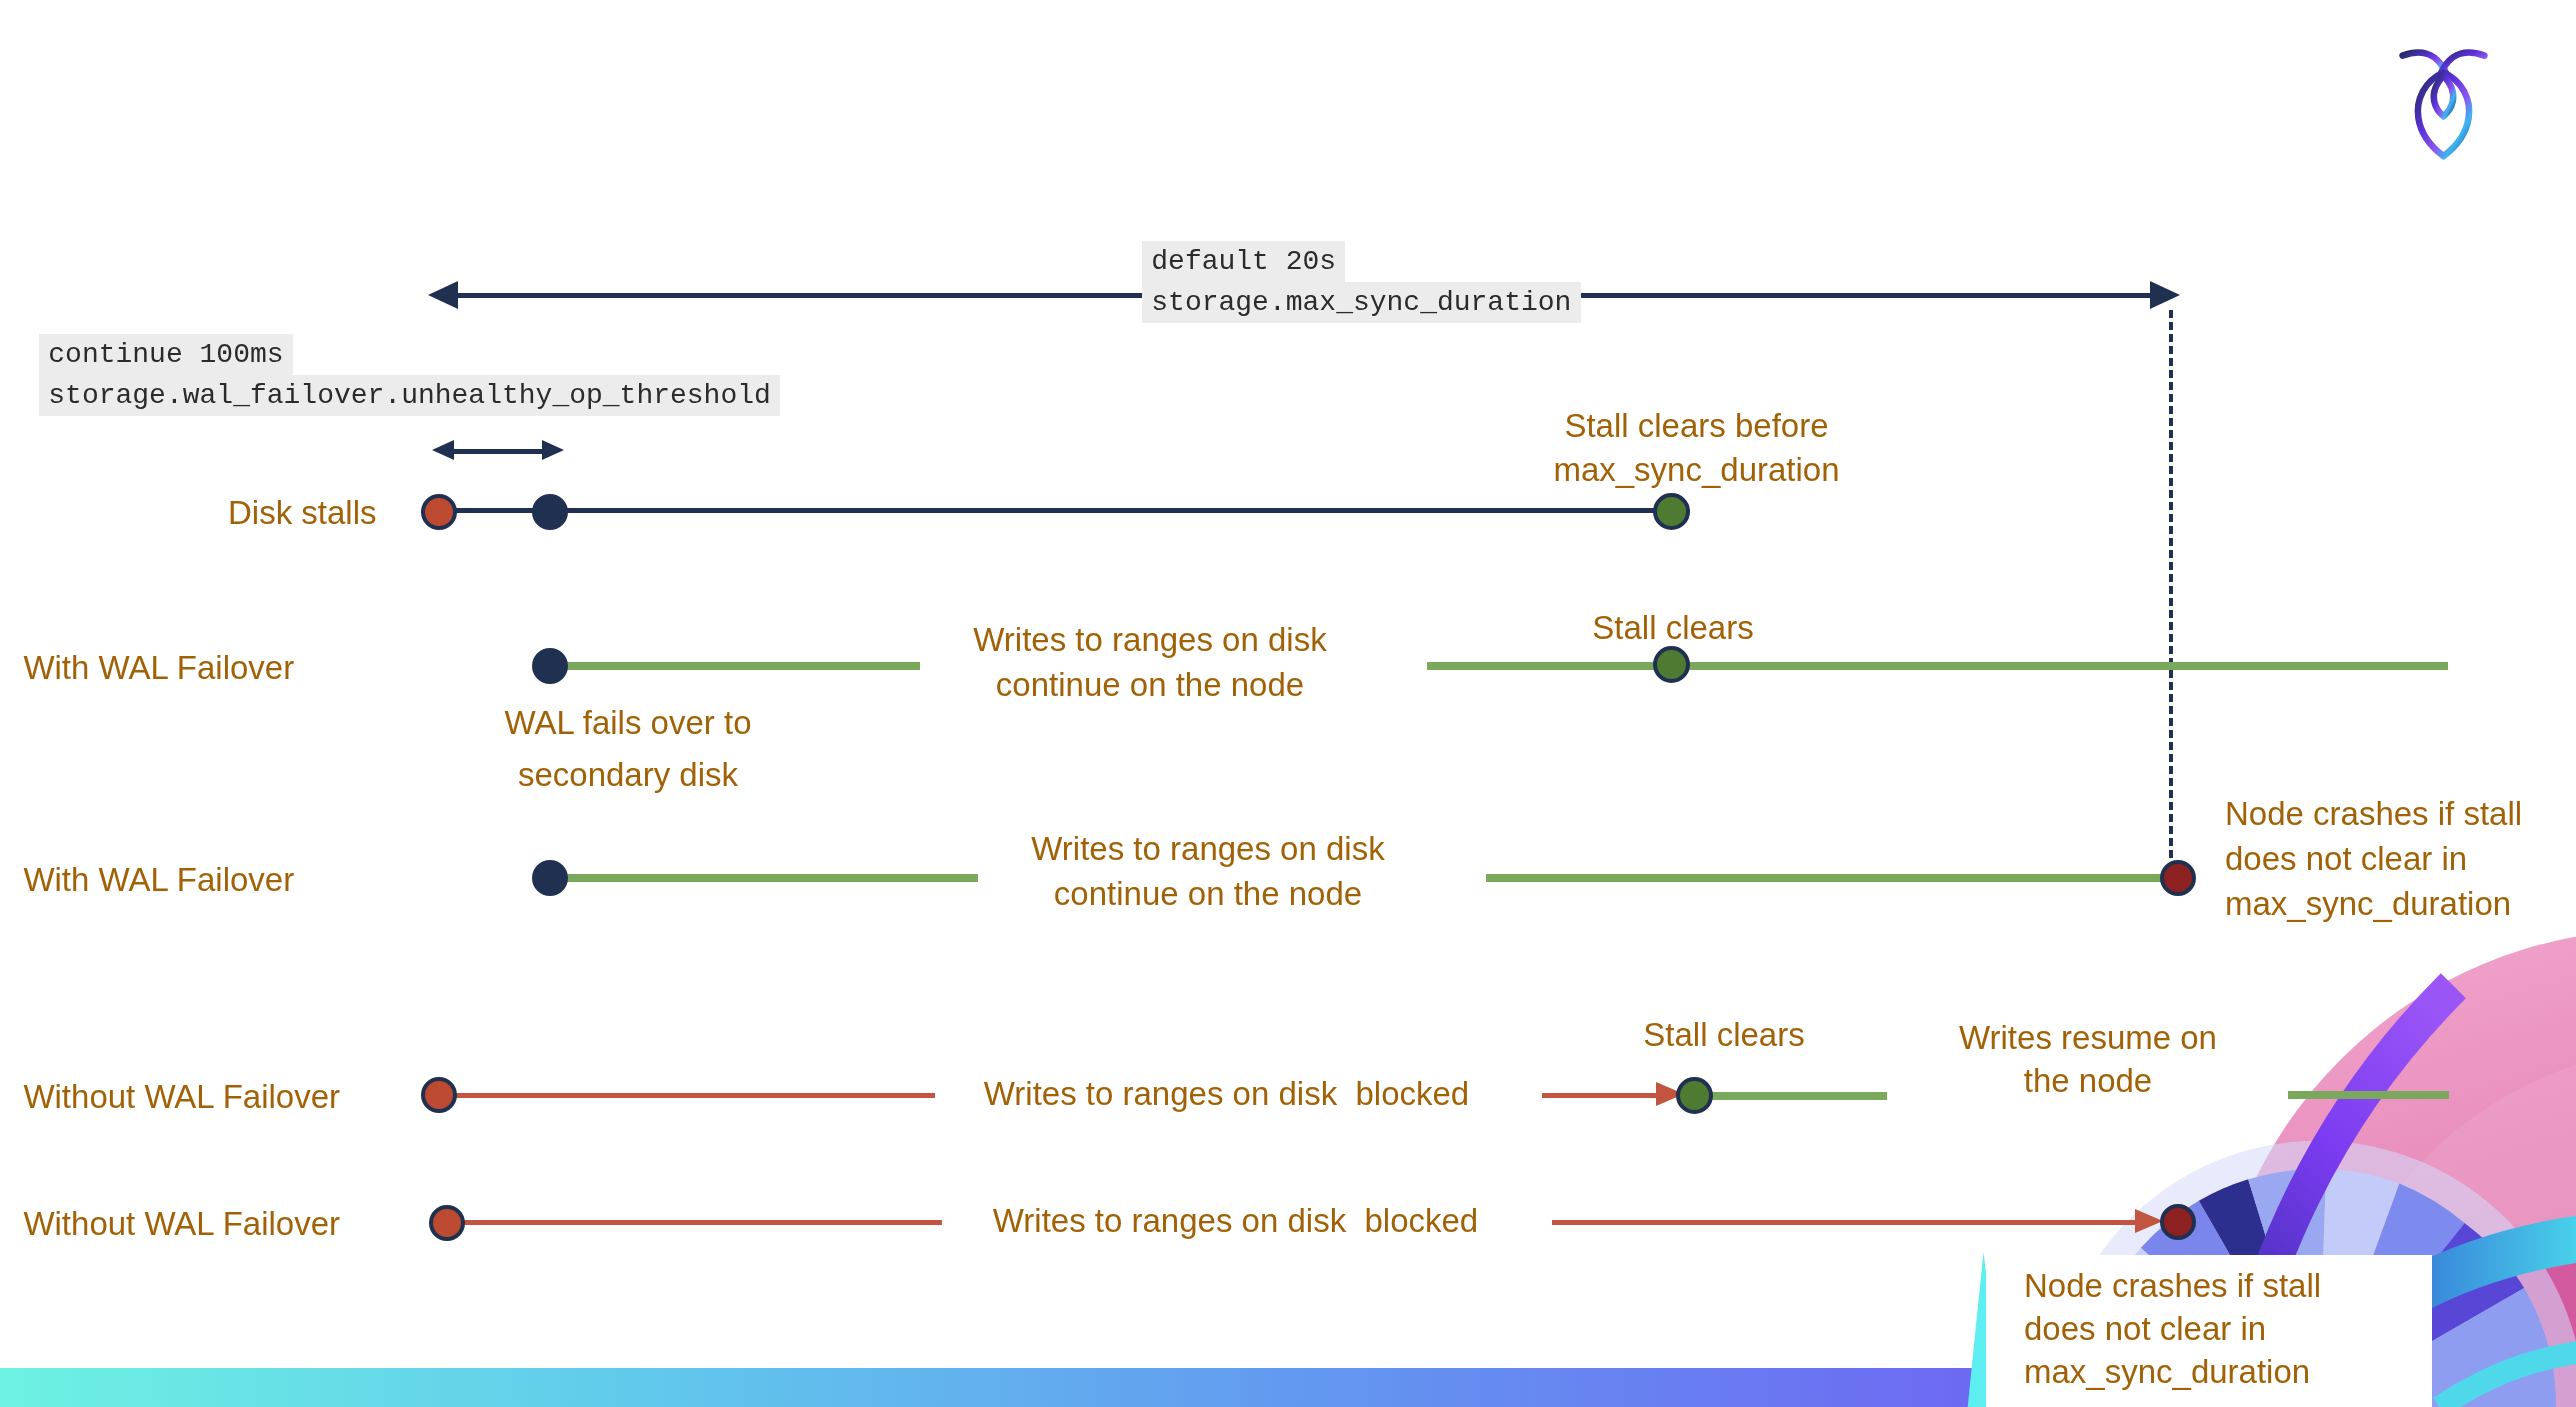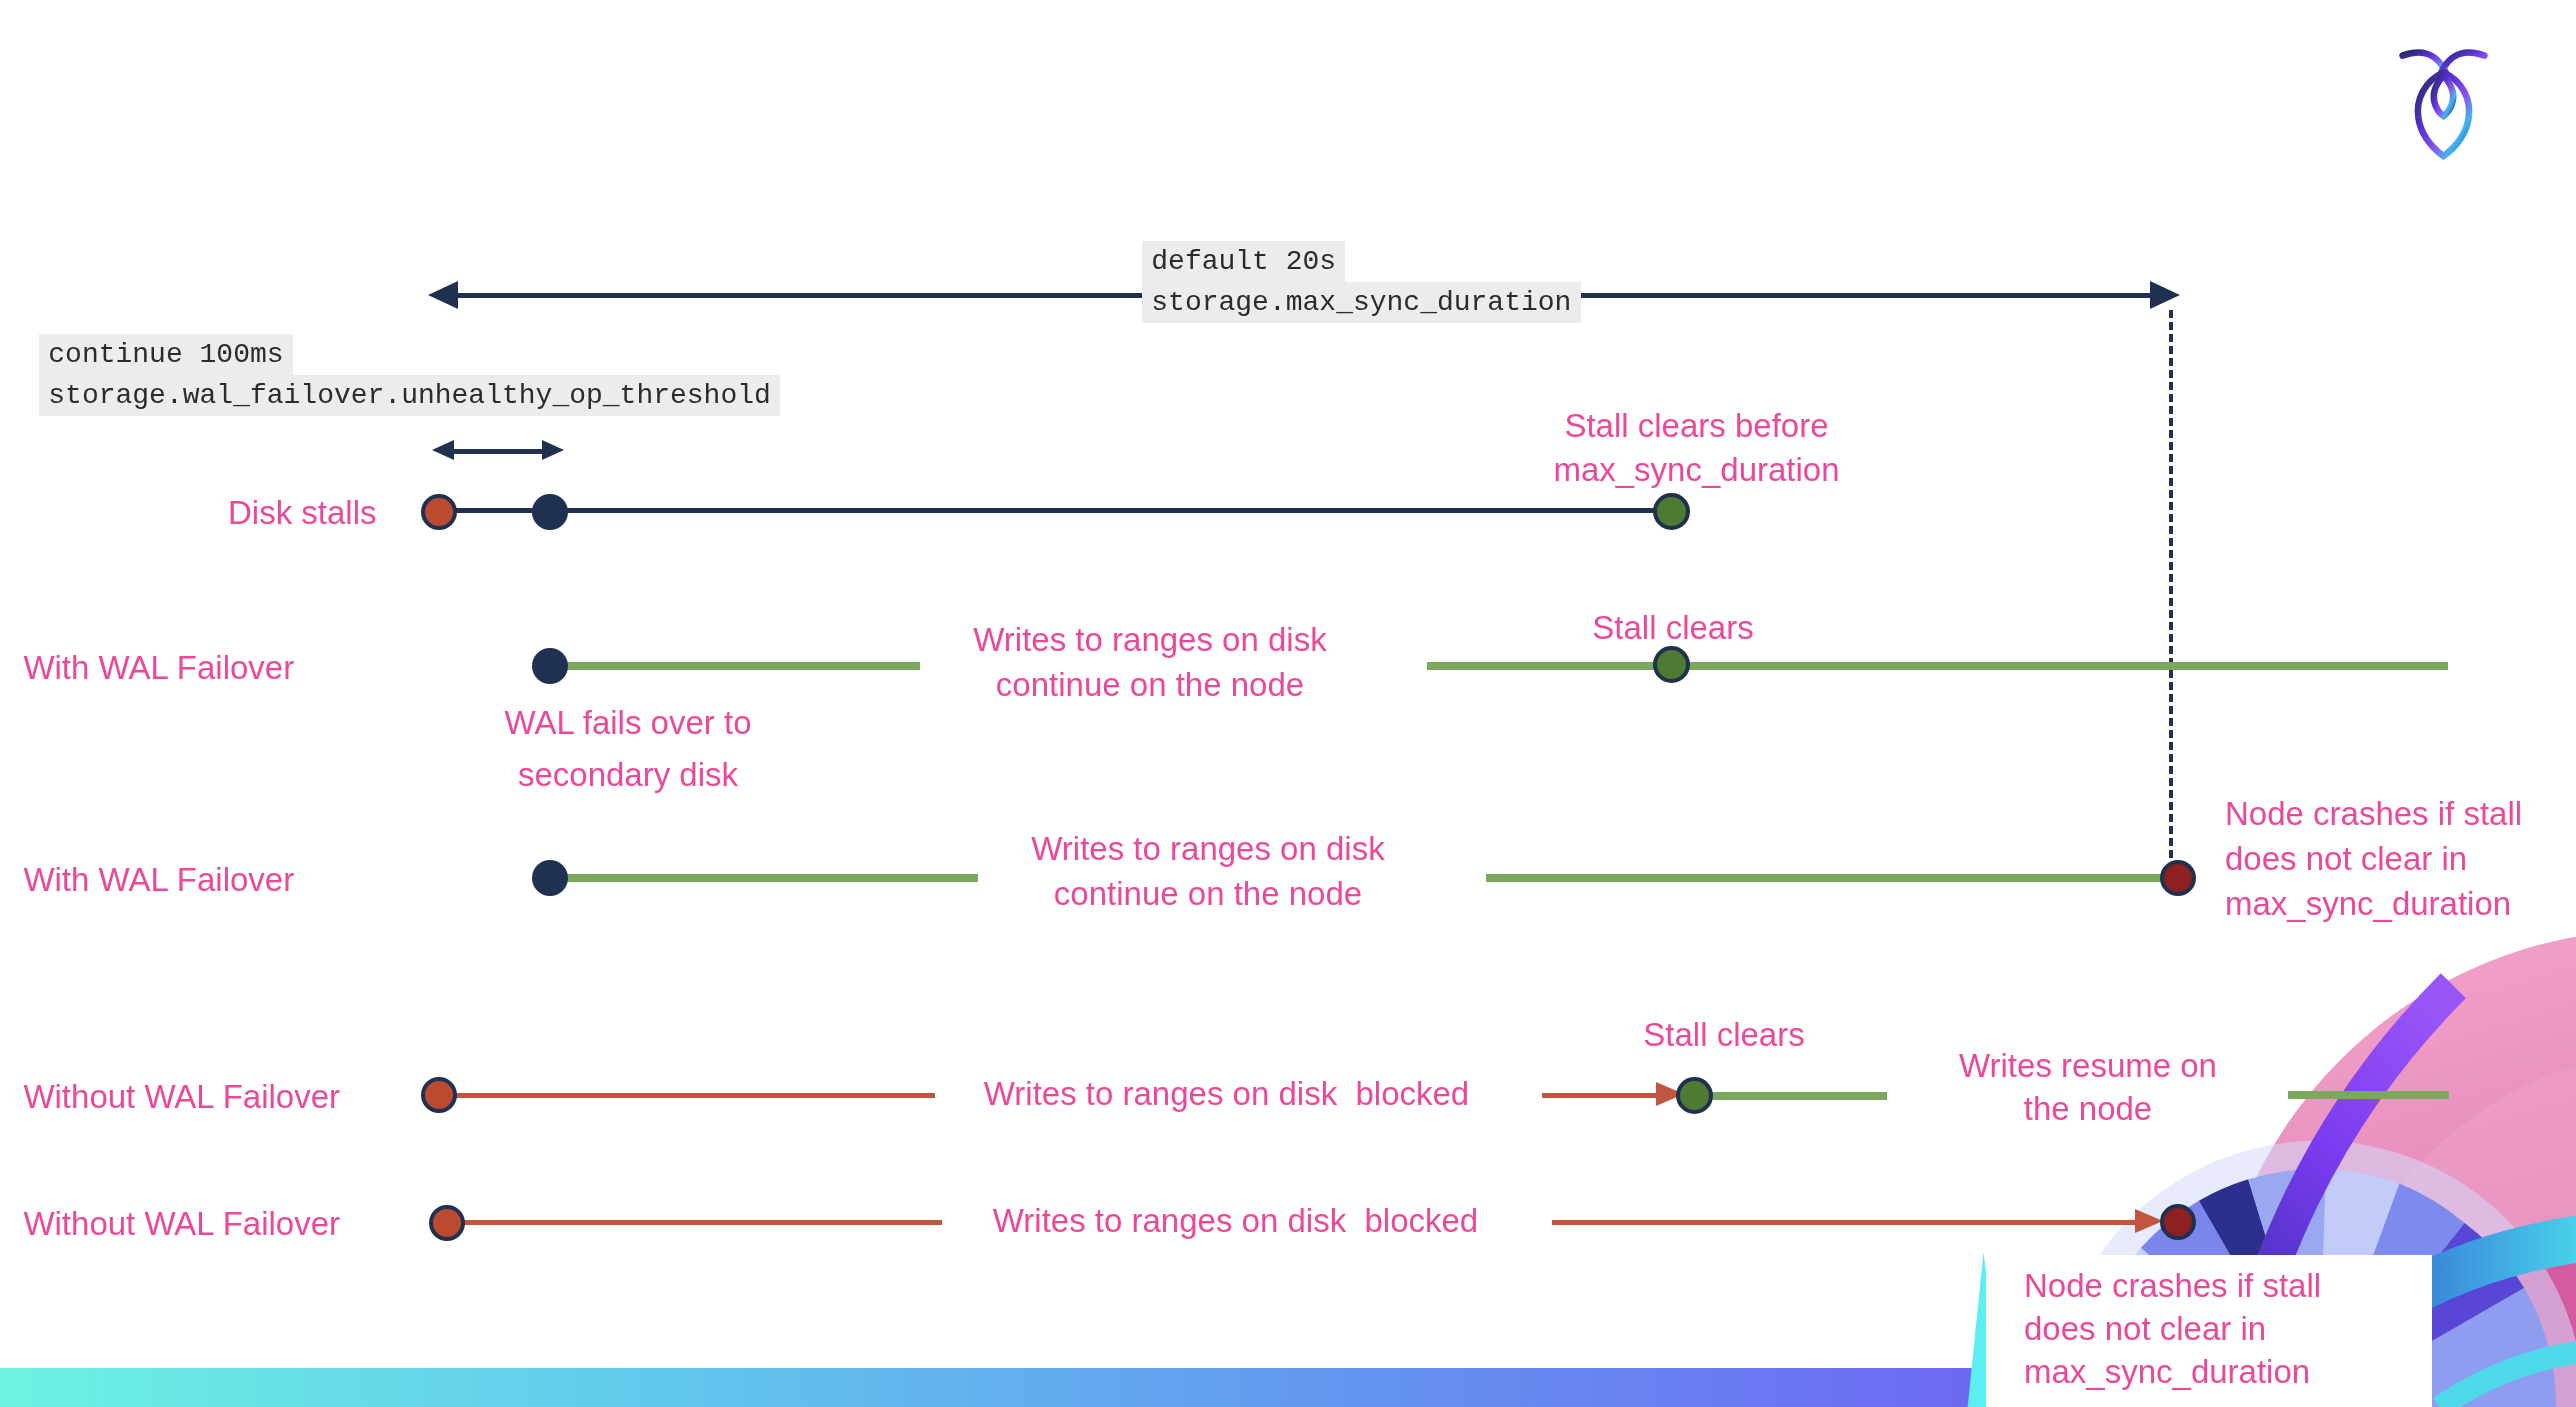--- a/index.html
+++ b/index.html
@@ -2,21 +2,21 @@
 <html style="font-size:15px"><head>
 <meta charset="utf-8">
 <style>
   html,body{margin:0;padding:0;background:#ffffff;}
   #slide{position:relative;width:2576px;height:1408px;background:#ffffff;overflow:hidden;
          font-family:"Liberation Sans",sans-serif;color:#101010;}
   .abs{position:absolute;}
   .title{font-size:97px;font-weight:700;letter-spacing:-1.9px;color:#0a0a0a;white-space:nowrap;}
   .mono{font-family:"Liberation Mono","DejaVu Sans Mono",monospace;font-size:28px;line-height:41px;
         color:#2b2b2b;background:#ececec;padding:0 9.3px;white-space:nowrap;display:inline-block;}
-  .txt{font-size:33px;line-height:45px;color:#ec4899;white-space:pre-line;}
+  .txt{font-size:33px;line-height:45px;color:#a16207;white-space:pre-line;}
   .center{text-align:center;}
   .navyline{background:#1f3050;height:4.7px;}
   .greenline{background:#7aa85c;height:7.5px;}
   .redline{background:#c25540;height:4.7px;}
   .dot{border-radius:50%;box-sizing:border-box;width:36px;height:36px;}
   .dot.navy{background:#1f3050;}
   .dot.red{background:#bc4a31;border:4.7px solid #1f3050;}
   .dot.darkred{background:#8d2020;border:4.7px solid #1f3050;}
   .dot.green{background:#4e7a32;border:4.7px solid #1f3050;width:37px;height:37px;}
   .arrowL{width:0;height:0;border-top:14px solid transparent;border-bottom:14px solid transparent;border-right:30px solid #1f3050;}
@@ -139,21 +139,21 @@
   <div class="abs txt" style="left:23.4px;top:1074px;">Without WAL Failover</div>
   <div class="abs redline" style="left:449px;top:1093px;width:486px;"></div>
   <div class="abs redline" style="left:1542px;top:1093px;width:129px;"></div>
   <div class="abs redArrowR" style="left:1656px;top:1082px;"></div>
   <div class="abs dot red" style="left:421px;top:1077px;"></div>
   <div class="abs txt center" style="left:946px;top:1071px;width:561px;white-space:pre;">Writes to ranges on disk  blocked</div>
   <div class="abs txt center" style="left:1584px;top:1012px;width:280px;">Stall clears</div>
   <div class="abs greenline" style="left:1708px;top:1092px;width:179px;"></div>
   <div class="abs greenline" style="left:2288px;top:1091px;width:161px;"></div>
   <div class="abs dot green" style="left:1676px;top:1077px;"></div>
-  <div class="abs txt center" style="left:1920px;top:1044px;width:336px;line-height:43px;">Writes resume on
+  <div class="abs txt center" style="left:1920px;top:1016px;width:336px;line-height:43px;">Writes resume on
 the node</div>
 
   <div class="abs txt" style="left:23.4px;top:1201px;">Without WAL Failover</div>
   <div class="abs redline" style="left:458px;top:1220px;width:484px;"></div>
   <div class="abs redline" style="left:1552px;top:1220px;width:598px;"></div>
   <div class="abs redArrowR" style="left:2135px;top:1209px;"></div>
   <div class="abs dot red" style="left:429px;top:1205px;"></div>
   <div class="abs txt center" style="left:955px;top:1198px;width:561px;white-space:pre;">Writes to ranges on disk  blocked</div>
   <div class="abs dot darkred" style="left:2160px;top:1204px;"></div>
   <div class="abs whitebox" style="left:1986px;top:1255px;width:446px;height:152px;"></div>

